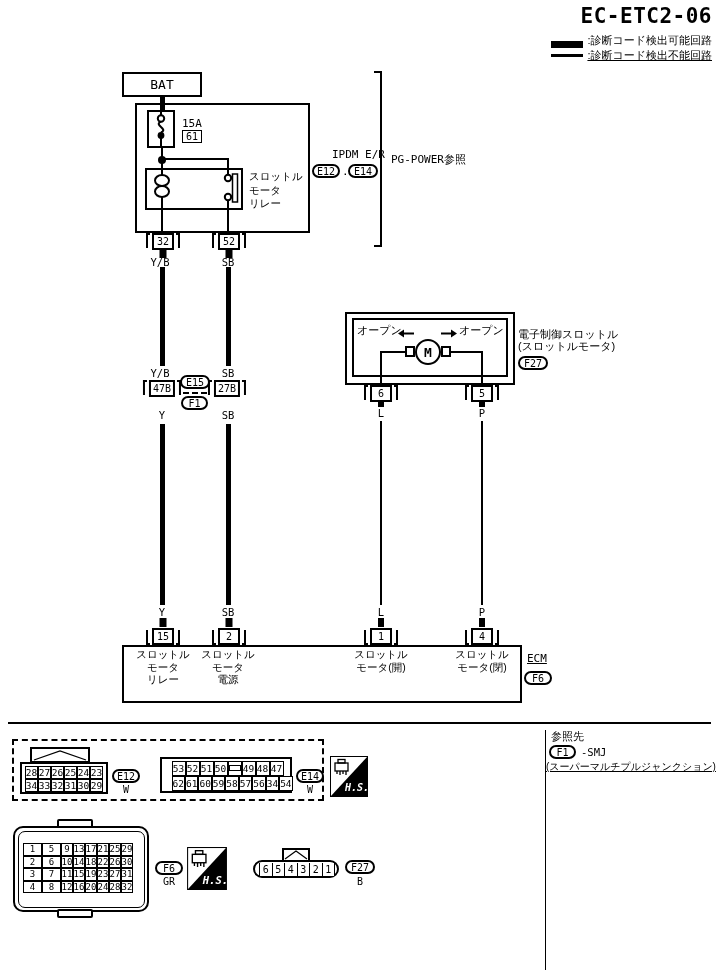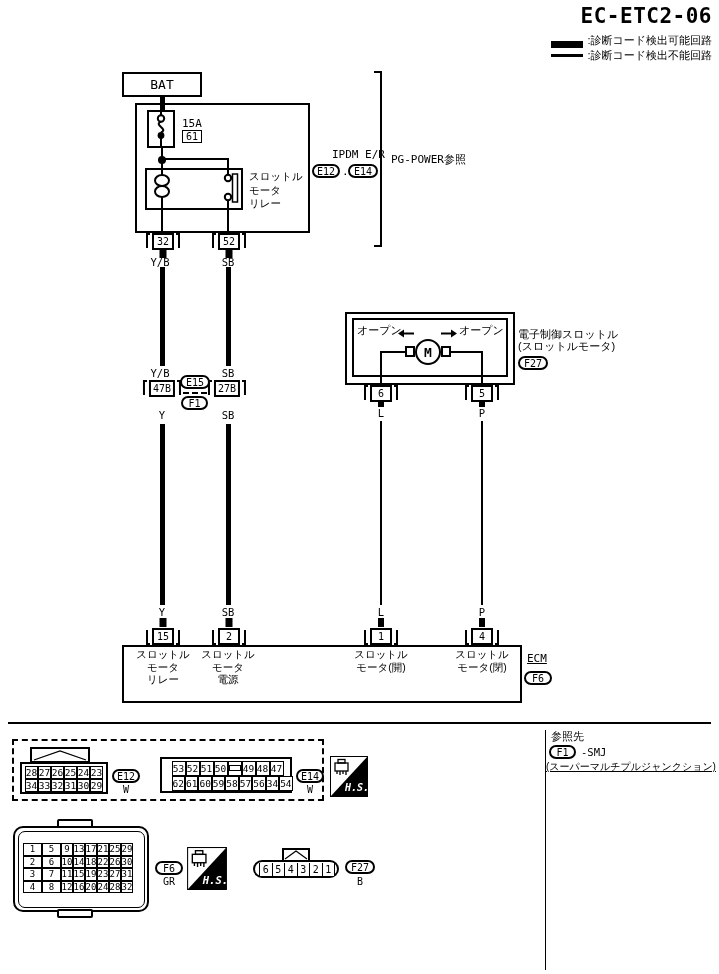--- a/index.html
+++ b/index.html
@@ -55,21 +55,21 @@
 
 <div id="page">
 
   <div class="abs" style="top:4px;right:7px;font:bold 21px 'DejaVu Sans Mono',monospace;letter-spacing:0.5px;">EC-ETC2-06</div>
   <div class="legrow" style="top:33px;align-items:flex-end;">
     <span class="legbar" style="height:7px;"></span>
     <span class="jp" style="font-size:11px;">:診断コード検出可能回路</span>
   </div>
   <div class="legrow" style="top:48px;">
     <span class="legbar" style="height:2.5px;"></span>
-    <span class="jp" style="font-size:11px;">:診断コード検出不能回路</span>
+    <span class="jp" style="font-size:11px;text-decoration:underline;">:診断コード検出不能回路</span>
   </div>
 
   <div class="wire" style="left:160px;top:95px;width:5px;height:16px;"></div>
   <div class="wire" style="left:161px;top:148px;width:2px;height:22px;"></div>
   <div class="wire" style="left:162px;top:158px;width:67px;height:2px;"></div>
   <div class="wire" style="left:227px;top:158px;width:2px;height:13px;"></div>
   <div class="wire" style="left:161px;top:210px;width:2px;height:24px;"></div>
   <div class="wire" style="left:227px;top:200px;width:2px;height:34px;"></div>
 
   <div class="wire" style="left:160px;top:267px;width:5px;height:99px;"></div>

